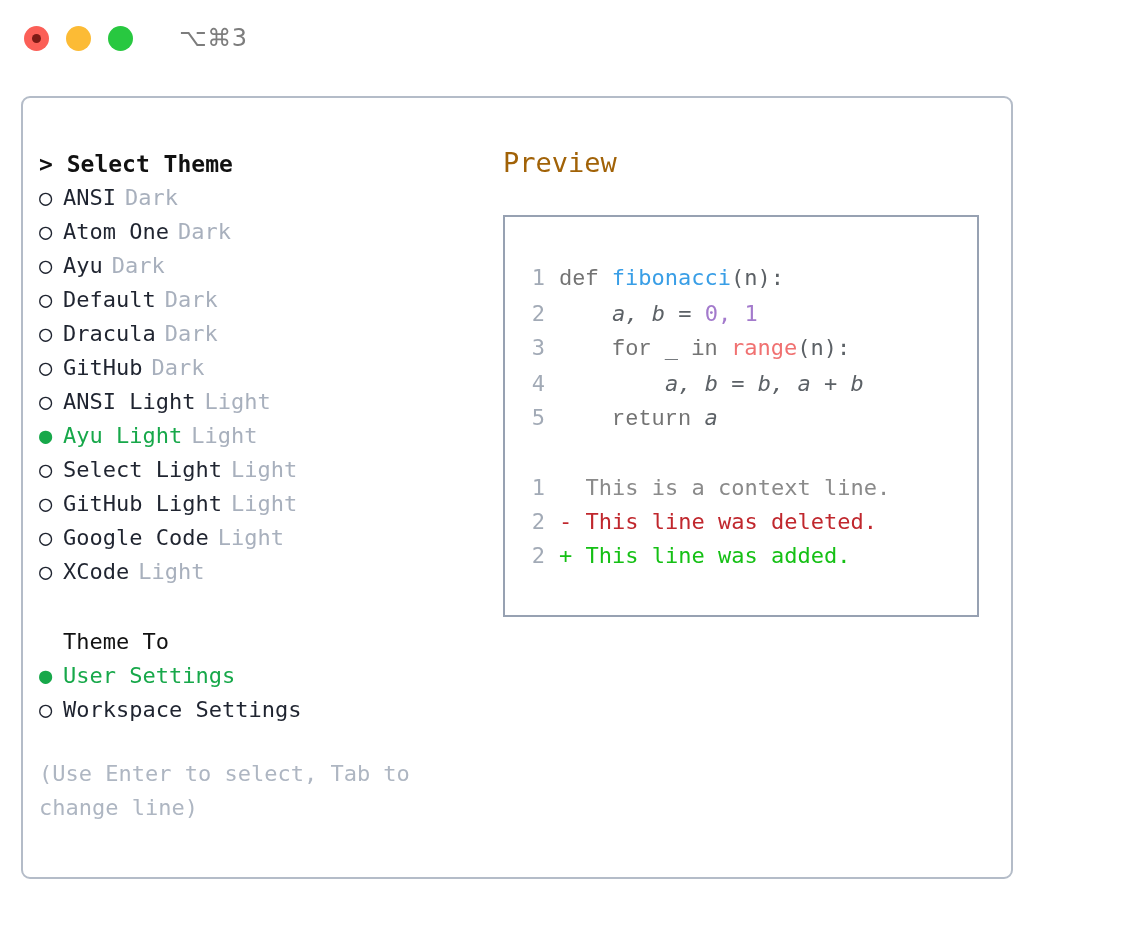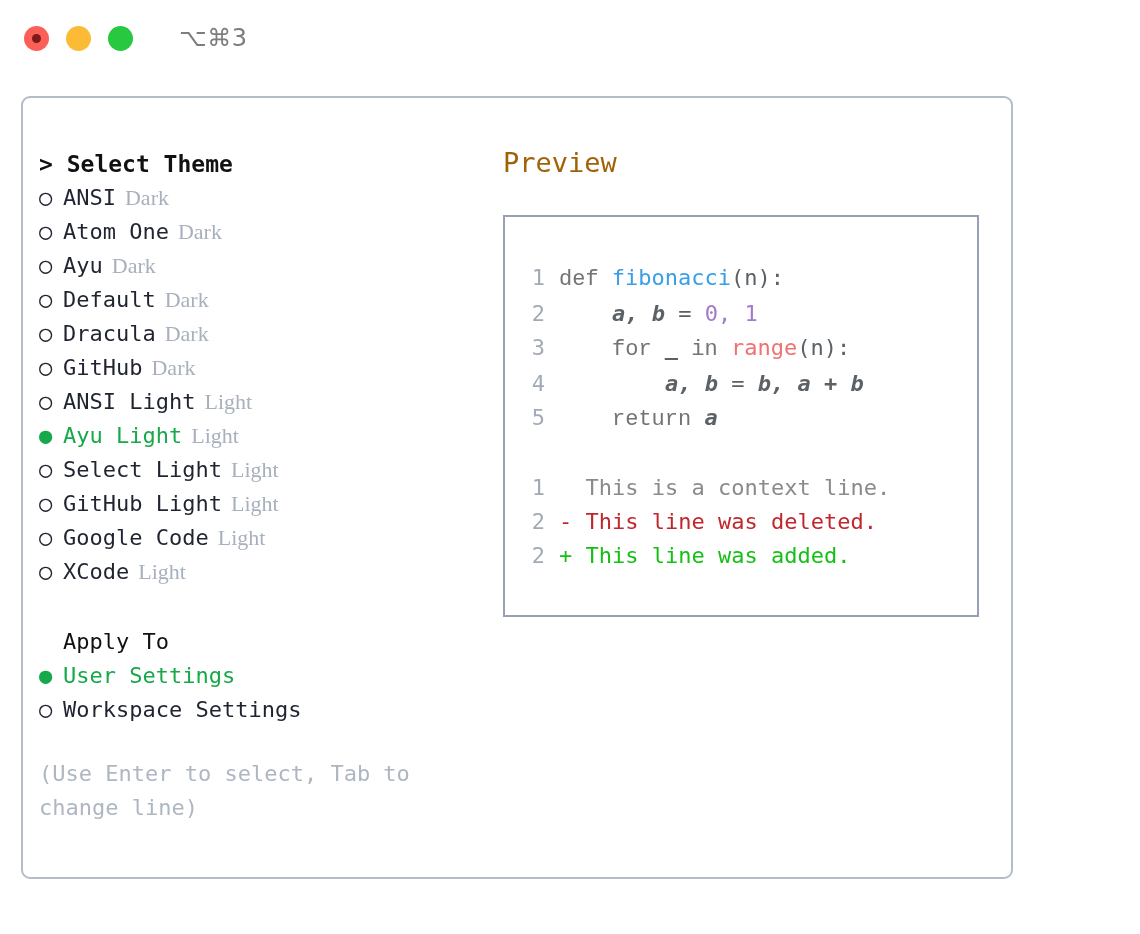--- a/index.html
+++ b/index.html
@@ -111,21 +111,20 @@
     font-size: 22px;
     color: #1f2430;
     line-height: 34px;
   }
   .bullet.on { color: #17a84a; }
   .opt-label { color: #1f2430; }
   .opt.selected .opt-label { color: #17a84a; }
   .opt-tag {
     color: #a8b0bd;
     padding-left: 9px;
-    font-family: Liberation Serif, serif;
   }
 
   .applyto-block { margin-top: 36px; }
   .applyto-header {
     font-size: 22px;
     color: #111111;
     line-height: 34px;
     padding-left: 24px;
     white-space: pre;
   }
@@ -178,21 +177,21 @@
   }
   .code-text { white-space: pre; }
   .blank-row { height: 34px; }
 
   
   .tok-kw    { color: #737373; font-family: Liberation Mono, monospace; }
   .tok-fn    { color: #399EE6; }
   .tok-num   { color: #A37ACC; }
   .tok-built { color: #F07171; }
   .tok-punc  { color: #5c6166; }
-  .tok-var   { color: #5c6166; font-style: italic; font-weight: bold; }
+  .tok-var   { color: #5c6166; font-style: italic; }
 
   
   .diff-ctx { color: #8a8a8a; }
   .diff-del { color: #c0272d; }
   .diff-add { color: #15c015; }
 </style>
 </head>
 <body>
 
 <div class="window">
@@ -222,21 +221,21 @@
             <div class="opt"><span class="bullet">○</span><span class="opt-label">GitHub</span><span class="opt-tag">Dark</span></div>
             <div class="opt"><span class="bullet">○</span><span class="opt-label">ANSI Light</span><span class="opt-tag">Light</span></div>
             <div class="opt selected"><span class="bullet on">●</span><span class="opt-label">Ayu Light</span><span class="opt-tag">Light</span></div>
             <div class="opt"><span class="bullet">○</span><span class="opt-label">Select Light</span><span class="opt-tag">Light</span></div>
             <div class="opt"><span class="bullet">○</span><span class="opt-label">GitHub Light</span><span class="opt-tag">Light</span></div>
             <div class="opt"><span class="bullet">○</span><span class="opt-label">Google Code</span><span class="opt-tag">Light</span></div>
             <div class="opt"><span class="bullet">○</span><span class="opt-label">XCode</span><span class="opt-tag">Light</span></div>
           </div>
 
         <div class="applyto-block">
-          <div class="applyto-header">Apply To</div>
+          <div class="applyto-header">Theme To</div>
           <div class="opt-list" id="apply-list">
               <div class="opt selected"><span class="bullet on">●</span><span class="opt-label">User Settings</span></div>
               <div class="opt"><span class="bullet">○</span><span class="opt-label">Workspace Settings</span></div>
             </div>
         </div>
 
         <div class="hint">(Use Enter to select, Tab to change line)</div>
       </div>
 
       <div class="right-col">

